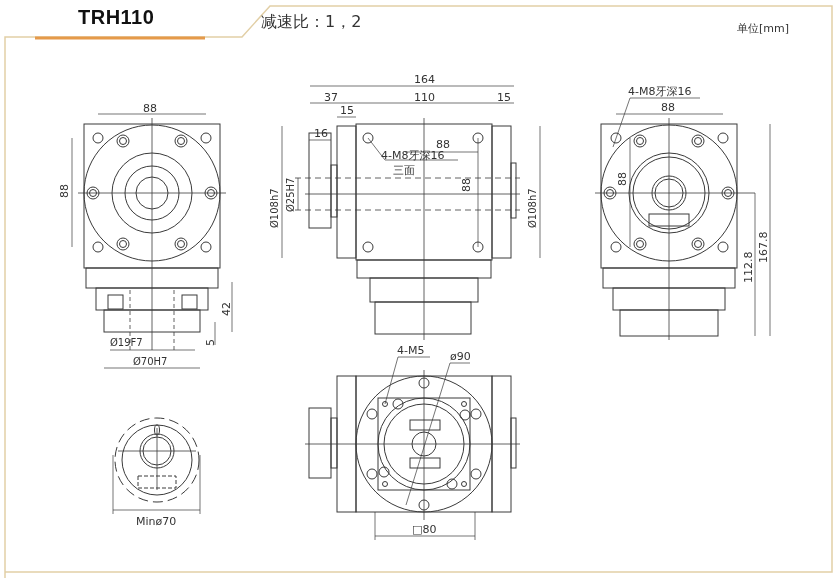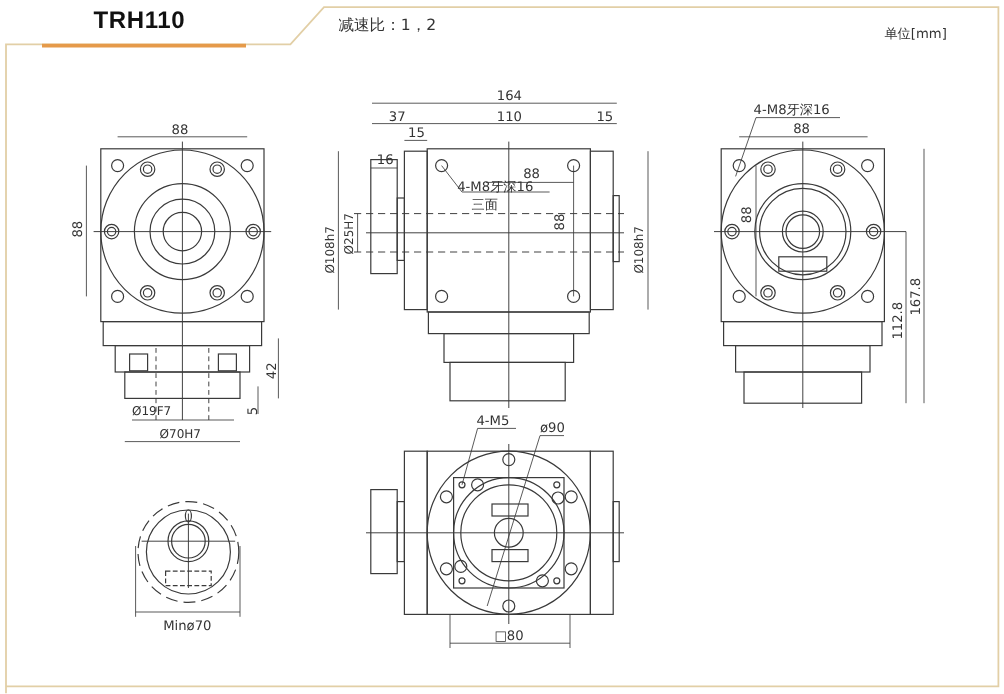--- a/index.html
+++ b/index.html
@@ -1,19 +1,19 @@
 <!DOCTYPE html>
 <html><head>
 <meta charset="utf-8">
 <style>
   html,body{margin:0;padding:0;background:#ffffff;}
   body{width:837px;height:578px;position:relative;overflow:hidden;font-family:"DejaVu Sans",sans-serif;}
   #frame{position:absolute;left:0;top:0;}
   .title{position:absolute;left:78px;top:6px;font-family:"Liberation Sans",sans-serif;font-weight:bold;font-size:20px;color:#111;letter-spacing:0.5px;}
-  .ratio{position:absolute;left:282px;top:12px;font-size:13px;color:#333;}
+  .ratio{position:absolute;left:261px;top:12px;font-size:16px;color:#333;}
   .unit{position:absolute;left:737px;top:21px;font-size:11px;color:#333;}
   svg text{font-family:"DejaVu Sans",sans-serif;fill:#333;}
   #drawing{position:absolute;left:0;top:0;}
 </style>
 </head>
 <body>
 
 <svg id="frame" width="837" height="578">
   <polyline points="5,578 5,37 242,37 270,6 832,6 832,572 5,572" fill="none" stroke="#e2cfa6" stroke-width="1.5"></polyline>
   <line x1="35" y1="38" x2="205" y2="38" stroke="#e59a4a" stroke-width="3"></line>

